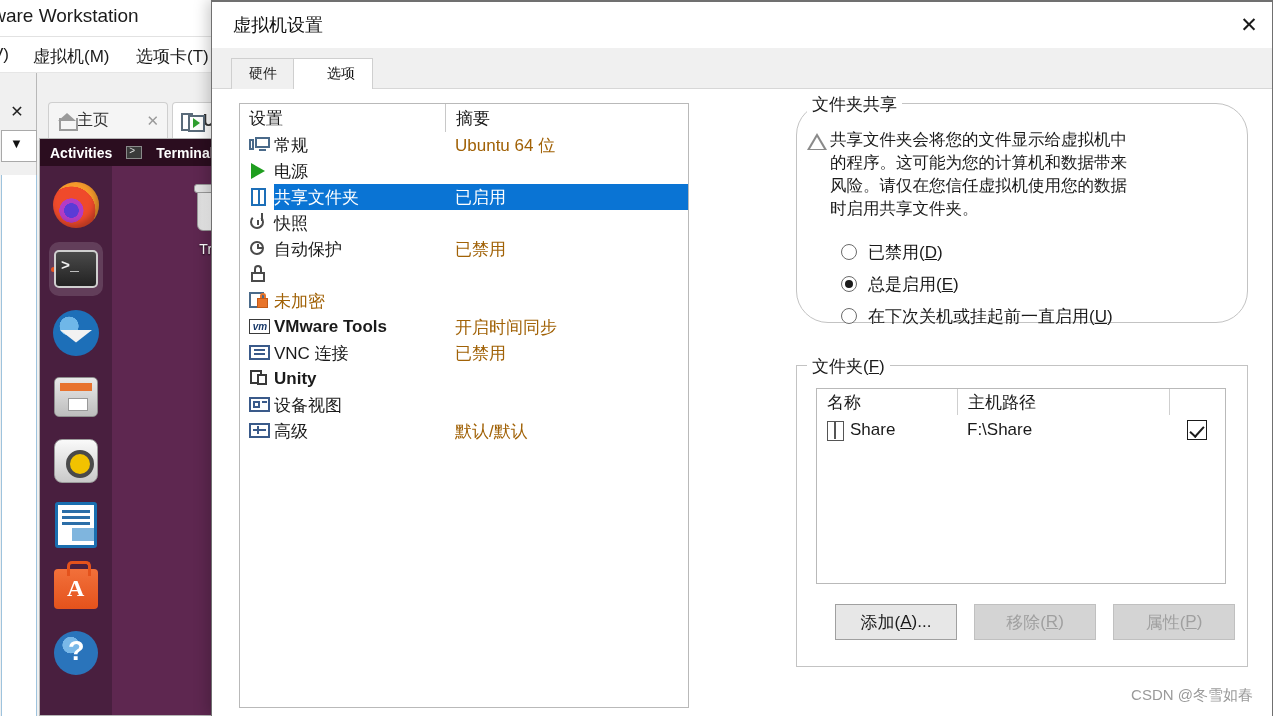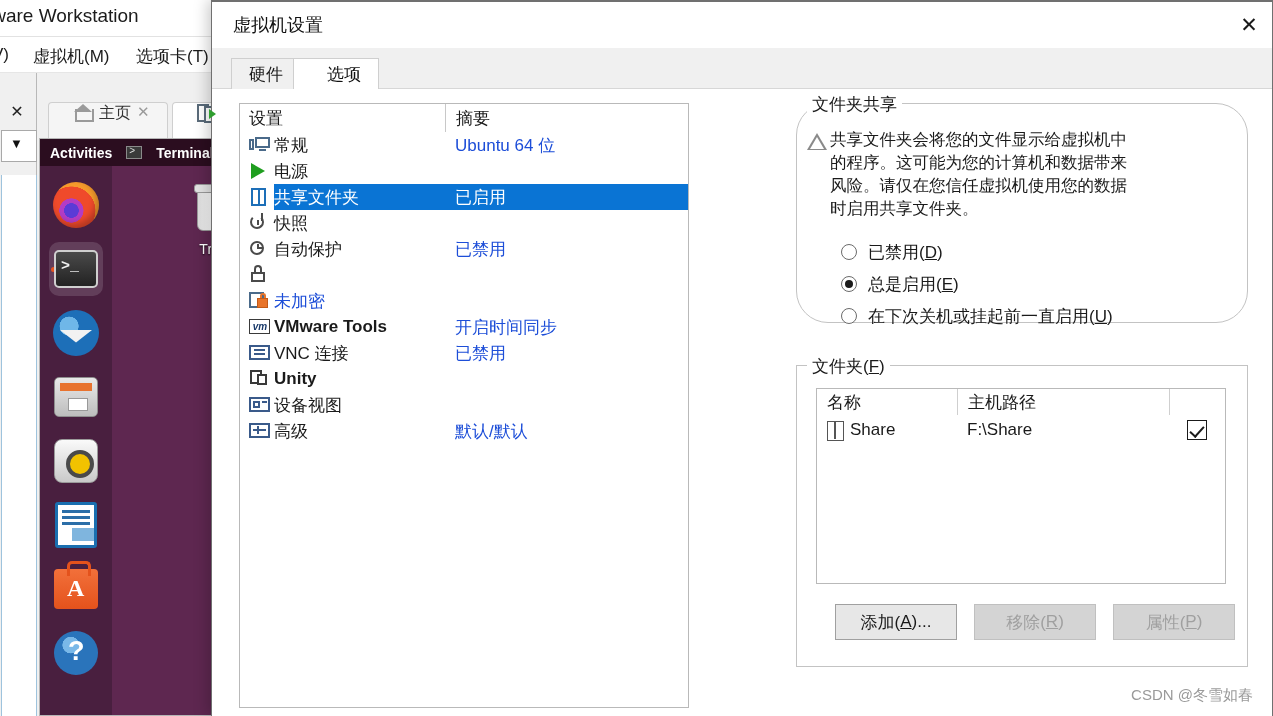--- a/index.html
+++ b/index.html
@@ -61,21 +61,21 @@
 
   
   .vmw-tabstrip {
     position: absolute; left: 38px; top: 73px; width: 1235px; height: 65px;
     background: #f0f0f0;
   }
   .vmw-tab {
     position: absolute; top: 29px; height: 36px;
     background: #f5f5f5; border: 1px solid #cfcfcf; border-bottom: none;
     border-radius: 4px 4px 0 0;
-    display: flex; padding: 0 24px; gap: 6px;
+    display: flex; align-items: center; padding: 0 8px; 
   }
   .vmw-tab.home { left: 10px; width: 120px; }
   .vmw-tab.vm { left: 134px; width: 190px; background: #ffffff; }
   .tab-label { font-size: 16px; color: #333; white-space: nowrap; }
   .tab-x { font-size: 15px; color: #9a9a9a; margin-left: auto; }
   .home-icon { width: 20px; height: 18px; position: relative; flex: 0 0 auto; }
   .home-icon::before {
     content: ""; position: absolute; left: 2px; top: 6px; width: 15px; height: 11px;
     border: 2px solid #9a9a9a; border-top: none;
   }
@@ -262,21 +262,21 @@
     position: absolute; right: 0; top: 0; width: 46px; height: 46px;
     display: flex; align-items: center; justify-content: center;
     font-size: 21px; color: #1a1a1a;
   }
   .dlg-tabrow {
     position: absolute; left: 0; top: 46px; width: 100%; height: 41px;
     background: #f0f0f0; border-bottom: 1px solid #d7d7d7;
   }
   .dlg-tab {
     position: absolute; top: 10px; height: 31px; padding: 0 17px;
-    display: flex; align-items: center; font-size: 17px; color: #1a1a1a;
+    display: flex; align-items: center; font-size: 14px; color: #1a1a1a;
     border: 1px solid #cfcfcf; border-bottom: none; background: #f0f0f0;
   }
   .dlg-tab.active { background: #ffffff; border-color: #cfcfcf; color: #111; }
   .dlg-tab.t0 { left: 19px; }
   .dlg-tab.t1 { left: 81px; padding-left: 33px; }
   .dlg-body {
     position: absolute; left: 0; top: 87px; width: 100%; height: 629px; background: #ffffff;
   }
 
   
@@ -294,21 +294,21 @@
     position: relative; height: 26px; display: flex; align-items: center;
   }
   .sl-icon {
     width: 28px; height: 26px; flex: 0 0 auto; position: relative;
     margin-left: 6px;
   }
   .sl-name {
     width: 181px; font-size: 17px; color: #1a1a1a; white-space: nowrap;
   }
   .sl-sum {
-    font-size: 17px; color: #1d4ed8; white-space: nowrap; flex: 1;
+    font-size: 17px; color: #a16207; white-space: nowrap; flex: 1;
   }
   .sl-row.selected .sel-bar {
     position: absolute; left: 34px; right: 0; top: 0; bottom: 0;
     background: #0a74d4;
   }
   .sl-row.selected .sl-name,
   .sl-row.selected .sl-sum { color: #ffffff; position: relative; z-index: 2; }
   .sl-row .sl-name, .sl-row .sl-sum { position: relative; z-index: 2; }
 
   

